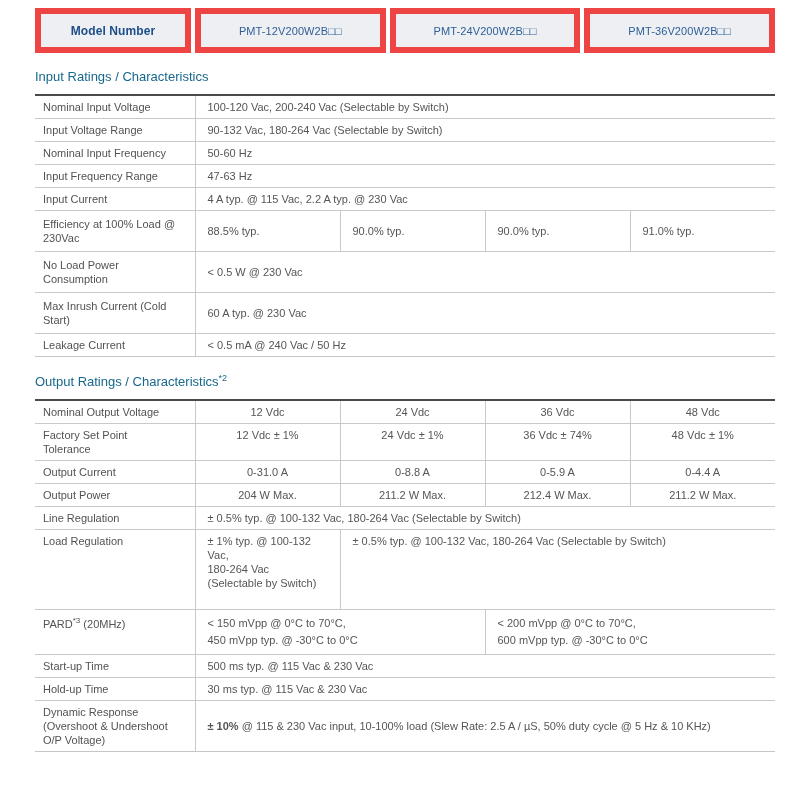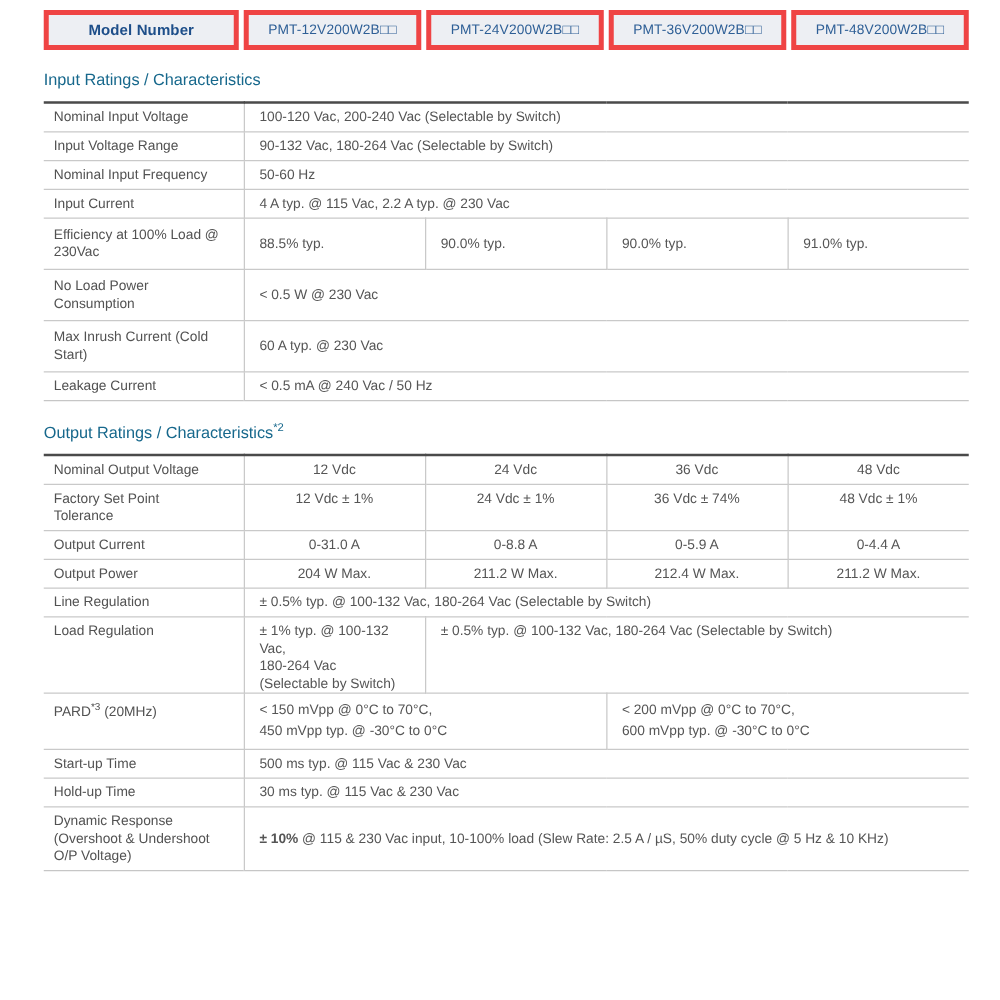--- a/index.html
+++ b/index.html
@@ -8,22 +8,22 @@
     font-family: "Liberation Sans", "DejaVu Sans", sans-serif;
     color: #555555;
     -webkit-font-smoothing: antialiased;
   }
   .page { padding: 8px 25px 0 35px; width: 800px; }
 
   
   .model-header { display: flex; gap: 4px; width: 740px; }
   .model-cell {
     background: #edeff3;
-    border: 4px solid #ef4444;
-    height: 32px;
+    border: 6px solid #ef4444;
+    height: 45px;
     display: flex; align-items: center; justify-content: center;
     font-size: 11px;
     color: #2e5f96;
     letter-spacing: 0.1px;
   }
   .model-cell.first { width: 156px; font-weight: bold; font-size: 12px; color: #1d4e89; }
   .model-cell.model { flex: 1 1 0; }
 
   
   .section-title {
@@ -55,36 +55,35 @@
     white-space: pre-line;
   }
   td:first-child { border-left: none; }
   td:last-child  { border-right: none; }
   tr:last-child td { border-bottom: none; }
   td.lbl { color: #525252; }
   td.val { padding-left: 12px; }
   td.val-c { text-align: center; padding-left: 4px; padding-right: 4px; }
   tr.va-top td { vertical-align: top; }
   td.tall { line-height: 17px; padding-top: 5px; padding-bottom: 5px; }
-  tr.loose td { padding-bottom: 0; margin-top: 35px; }
+  tr.loose td { padding-bottom: 19px; margin-top: 35px; }
   tr.pad-row td { padding-top: 6px; padding-bottom: 6px; }
   .b { font-weight: bold; }
   sup { font-size: 8px; vertical-align: super; }
 </style>
 </head>
 <body>
 
 <div class="page">
 
   <div class="model-header">
     <div class="model-cell first">Model Number</div>
     <div class="model-cell model">PMT-12V200W2B□□</div>
     <div class="model-cell model">PMT-24V200W2B□□</div>
     <div class="model-cell model">PMT-36V200W2B□□</div>
-    <div class="model-cell model">PMT-48V200W2B□□</div>
   </div>
 
   <h2 class="section-title">Input Ratings / Characteristics</h2>
 
   <table class="spec-table">
     <colgroup>
         <col class="c-label">
         <col class="c-val">
         <col class="c-val">
         <col class="c-val">
@@ -95,20 +94,24 @@
         <td class="lbl">Nominal Input Voltage</td>
         <td class="val" colspan="4">100-120 Vac, 200-240 Vac (Selectable by Switch)</td>
       </tr>
       <tr>
         <td class="lbl">Input Voltage Range</td>
         <td class="val" colspan="4">90-132 Vac, 180-264 Vac (Selectable by Switch)</td>
       </tr>
       <tr>
         <td class="lbl">Nominal Input Frequency</td>
         <td class="val" colspan="4">50-60 Hz</td>
+      </tr>
+      <tr>
+        <td class="lbl">Input Frequency Range</td>
+        <td class="val" colspan="4">47-63 Hz</td>
       </tr>
       <tr>
         <td class="lbl">Input Current</td>
         <td class="val" colspan="4">4 A typ. @ 115 Vac, 2.2 A typ. @ 230 Vac</td>
       </tr>
       <tr class="pad-row">
         <td class="lbl">Efficiency at 100% Load @
 230Vac</td>
         <td class="val">88.5% typ.</td>
         <td class="val">90.0% typ.</td>

